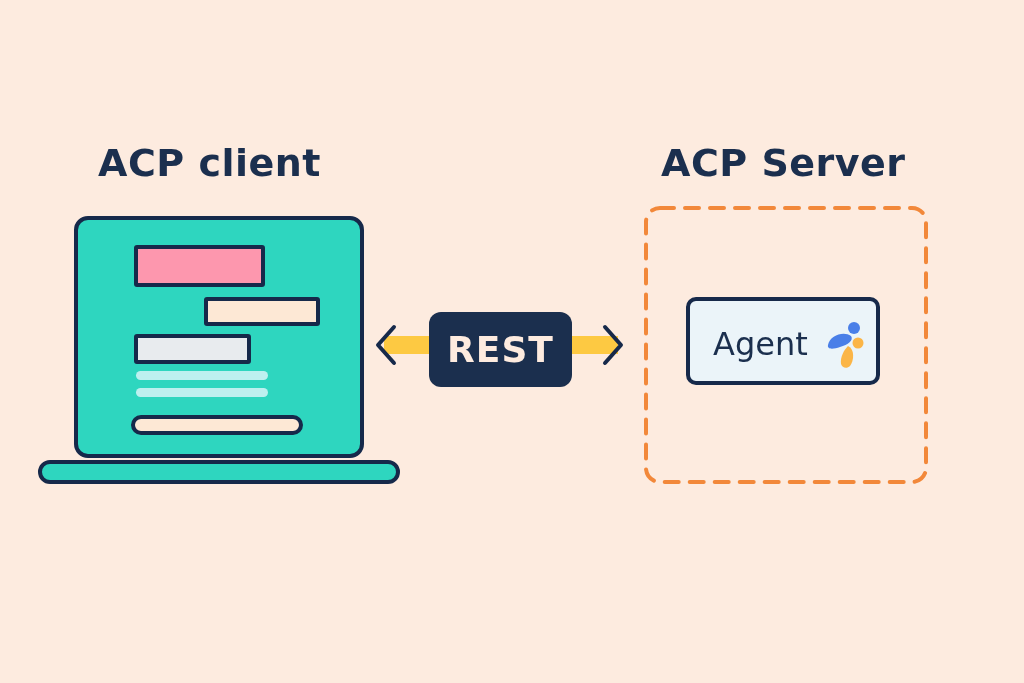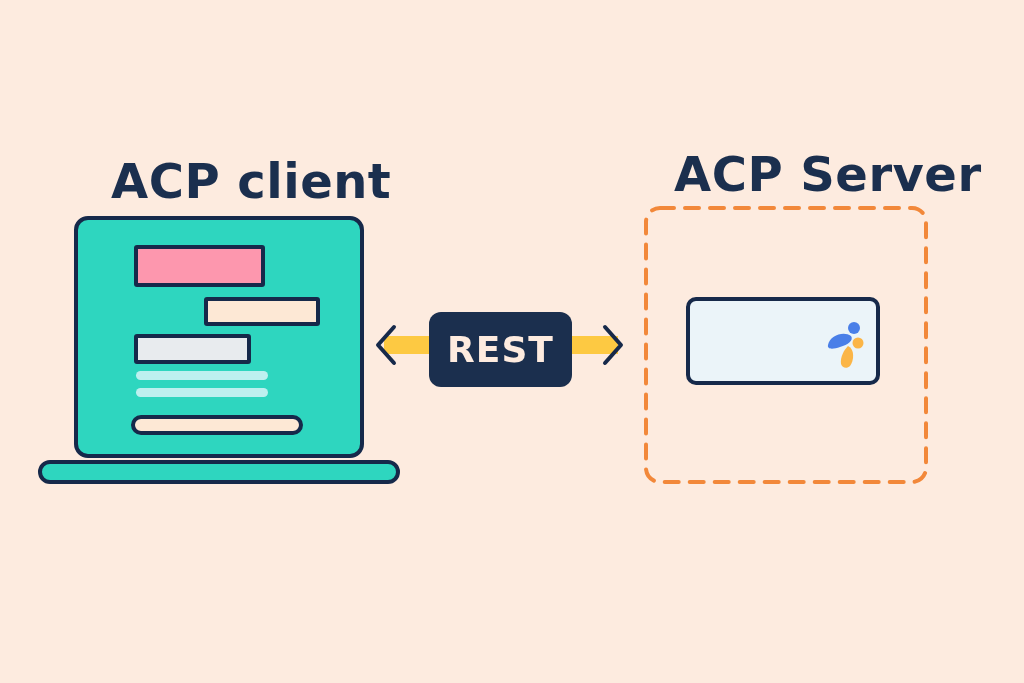--- a/index.html
+++ b/index.html
@@ -3,26 +3,26 @@
 <meta charset="utf-8">
 <style>
   html, body { margin: 0; padding: 0; }
   body {
     width: 1024px; height: 683px; overflow: hidden;
     background: #fdebdf;
     font-family: "DejaVu Sans", "Liberation Sans", sans-serif;
     position: relative;
   }
   .title {
-    position: absolute; margin: 17px;
-    font-weight: bold; font-size: 48px; color: #1b2f4e;
+    position: absolute; margin: 4px;
+    font-weight: bold; font-size: 38px; color: #1b2f4e;
     letter-spacing: 0.5px; line-height: 1;
   }
   #title-client { left: 94px; top: 140px; }
-  #title-server { left: 657px; top: 133px; }
+  #title-server { left: 657px; top: 140px; }
 
   
   .laptop-screen {
     position: absolute; left: 74px; top: 216px; width: 282px; height: 234px;
     background: #2ed6bf; border: 4px solid #16294a; border-radius: 14px;
   }
   .laptop-base {
     position: absolute; left: 38px; top: 460px; width: 354px; height: 16px;
     background: #2ed6bf; border: 4px solid #16294a; border-radius: 12px;
   }
@@ -94,19 +94,20 @@
 
 <div class="rest-box">
   <span class="rest-label">REST</span>
 </div>
 
 <svg class="server-svg" width="292" height="290" viewBox="0 0 292 290">
   <rect x="6" y="8" width="280" height="274" rx="14" ry="14" fill="none" stroke="#f2883a" stroke-width="4" stroke-dasharray="14 11" stroke-linecap="round"></rect>
 </svg>
 
 <div class="agent-box">
+  <span class="agent-label">Agent</span>
   <svg class="agent-logo" width="42" height="52" viewBox="0 0 42 52">
     <circle cx="30" cy="7" r="6" fill="#4a7fe8"></circle>
     <path d="M4,24 C6,14 20,10 27,15 C30,19 24,24 16,26 C10,28 3,29 4,24 Z" fill="#4a7fe8"></path>
     <circle cx="34" cy="22" r="5.5" fill="#fbb547"></circle>
     <path d="M24,25 C31,28 30,40 26,45 C23,48 18,47 17,43 C16,36 20,29 24,25 Z" fill="#fbb547"></path>
   </svg>
 </div>
 
 </body></html>

